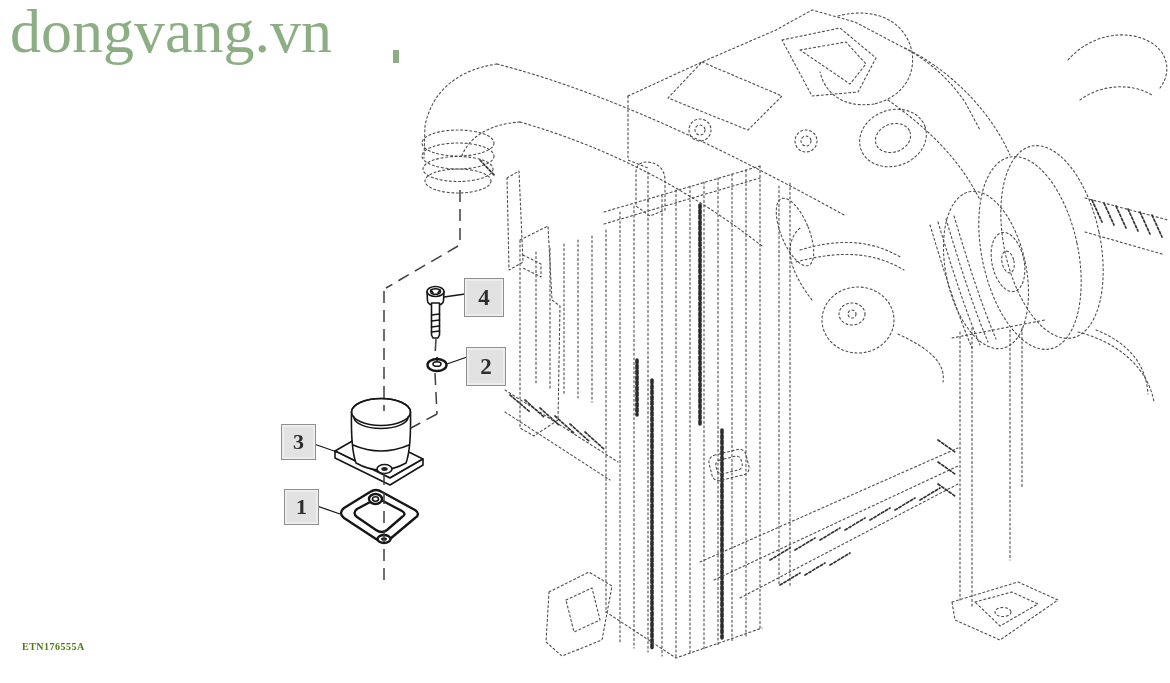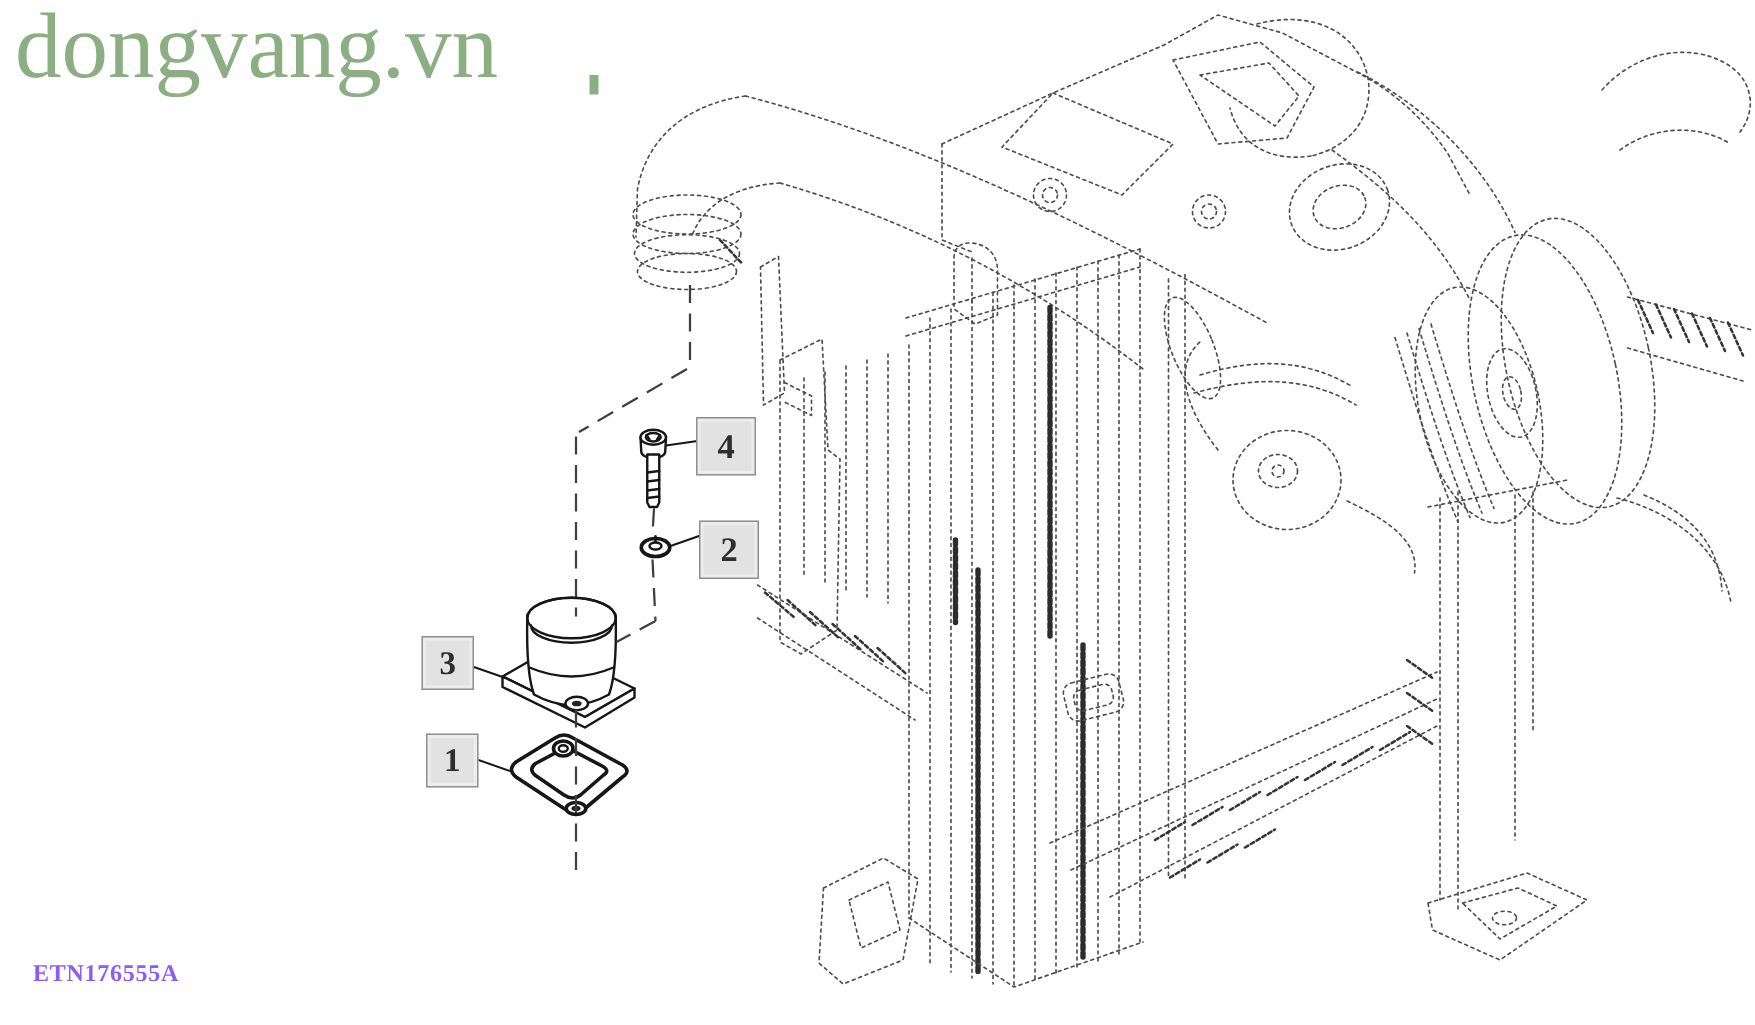--- a/index.html
+++ b/index.html
@@ -1,22 +1,22 @@
 <!DOCTYPE html>
 <html><head>
 <meta charset="utf-8">
 <style>
   html,body{margin:0;padding:0;background:#fff;}
   .stage{position:relative;width:1170px;height:683px;background:#ffffff;overflow:hidden;
          font-family:Liberation Serif, serif;}
   .watermark{position:absolute;left:10px;top:-4px;font-size:62px;font-weight:400;
              color:#8cae83;letter-spacing:0px;user-select:none;}
   .wm-artifact{position:absolute;left:393px;top:50px;width:6px;height:13px;background:#8cae83;}
-  .figure-code{position:absolute;left:22px;top:641px;font-size:16px;font-weight:700;
-               color:#8b5cf6;letter-spacing:.5px;}
+  .figure-code{position:absolute;left:22px;top:641px;font-size:10px;font-weight:700;
+               color:#4d7c0f;letter-spacing:.5px;}
   .diagram-svg{position:absolute;left:0;top:0;width:1170px;height:683px;}
   
   .ph path,.ph line,.ph ellipse,.ph circle,.ph rect,.ph polygon{
       fill:none;stroke:#4d4d4d;stroke-width:1.1;stroke-dasharray:2 2.6;stroke-linecap:round;stroke-linejoin:round;}
   .ph .heavy{stroke:#2c2c2c;stroke-width:3.6;stroke-dasharray:3 2.4;}
   .ph .hatch{stroke:#353535;stroke-width:1.7;stroke-dasharray:2.5 2;}
   
   .solid path,.solid line,.solid ellipse,.solid polygon{
       stroke:#161616;stroke-width:1.6;fill:none;stroke-linecap:round;stroke-linejoin:round;}
   .solid .fillw{fill:#ffffff;}

